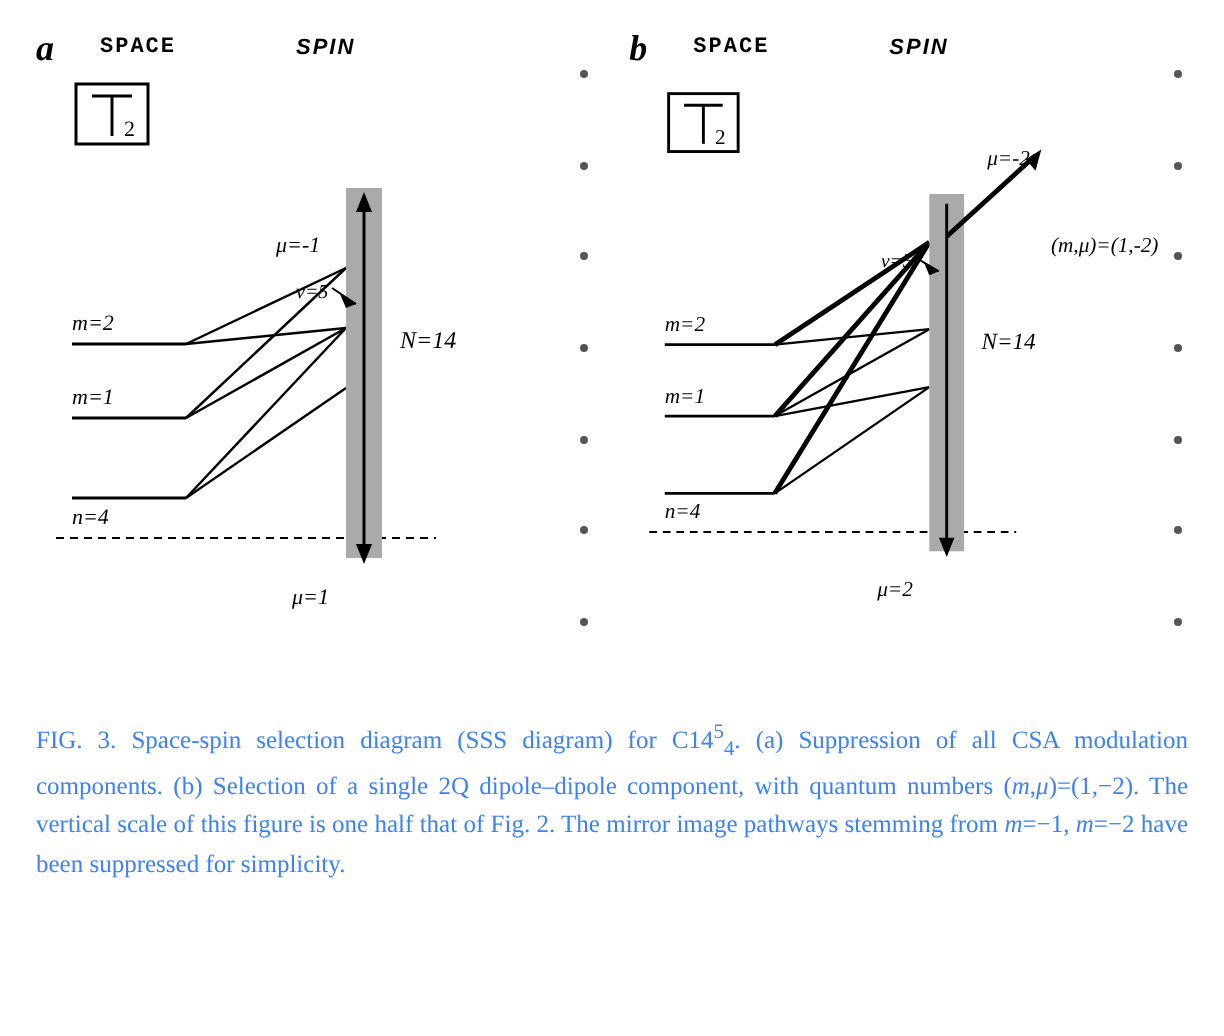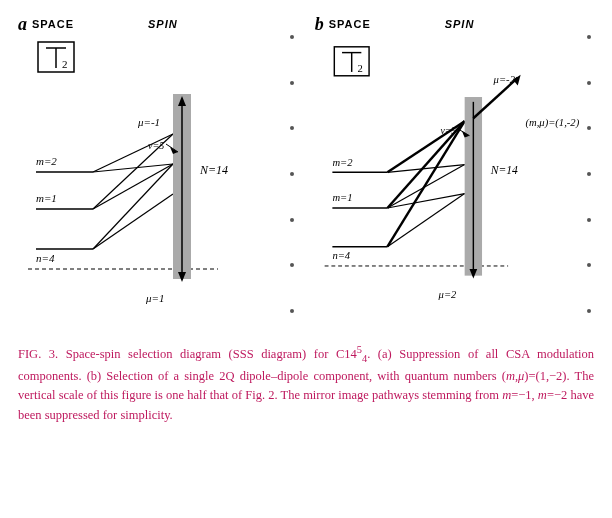--- a/index.html
+++ b/index.html
@@ -35,24 +35,24 @@
       font-size: 18px;
       font-weight: bold;
       font-style: italic;
       position: absolute;
       top: 0;
       left: 0;
     }
     .diagram-space-label {
       position: absolute;
       top: 4px;
-      left: 14px;
+      left: 32px;
       font-size: 11px;
       letter-spacing: 1px;
-      font-family: Liberation Sans, sans-serif;
+      font-family: Liberation Mono, monospace;
       font-weight: bold;
     }
     .diagram-spin-label {
       position: absolute;
       top: 4px;
       left: 130px;
       font-size: 11px;
       letter-spacing: 1px;
       font-family: Arial, sans-serif;
       font-weight: bold;
@@ -77,25 +77,25 @@
     }
     .svg-diagram {
       position: absolute;
       top: 20px;
       left: 0;
       width: 280px;
       height: 295px;
     }
     .caption {
       flex: 1;
-      margin-top: 8px;
+      margin-top: 25px;
       font-size: 12.5px;
       line-height: 1.55;
       text-align: justify;
-      color: #be185d;
+      color: #3b82f6;
     }
   </style>
 </head>
 <body>
 
 <div class="page">
   <div class="diagrams-row">
 
     <div class="diagram">
       <span class="diagram-label">a</span>

